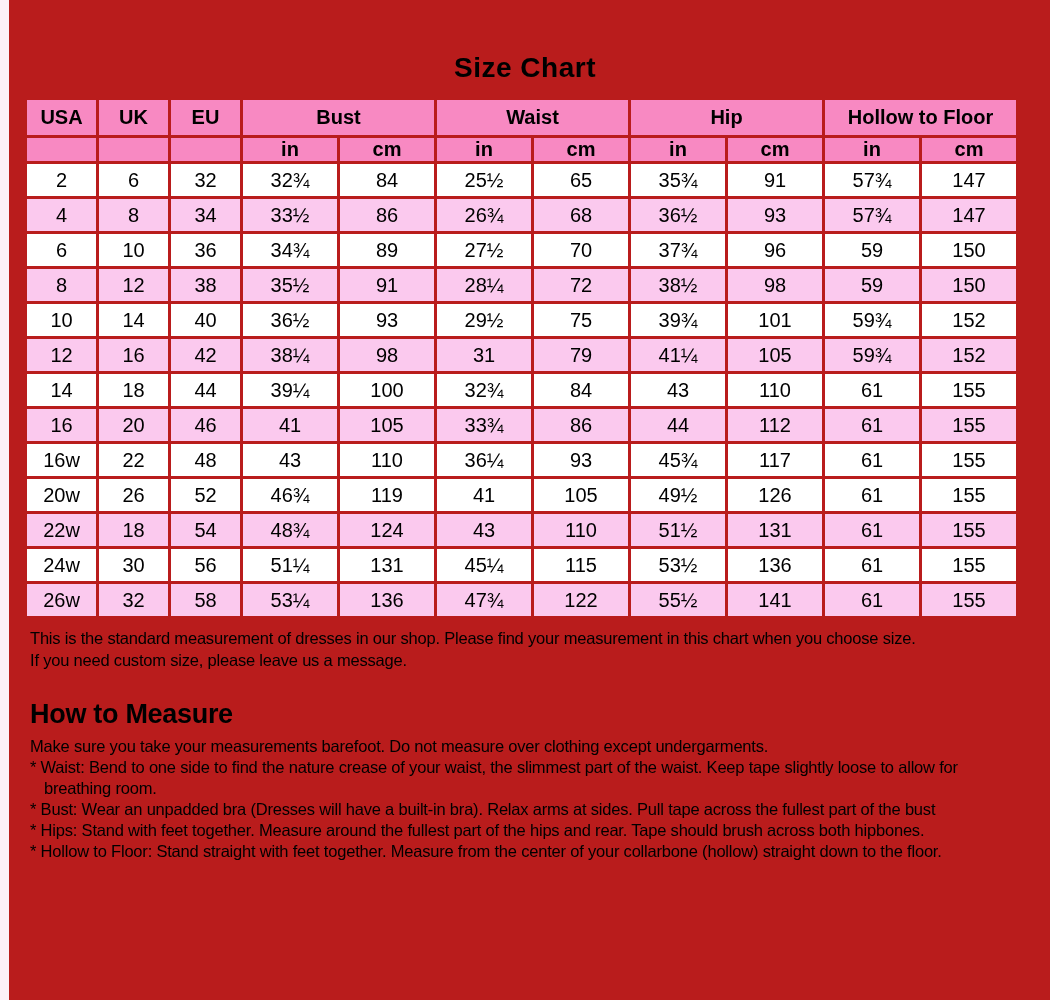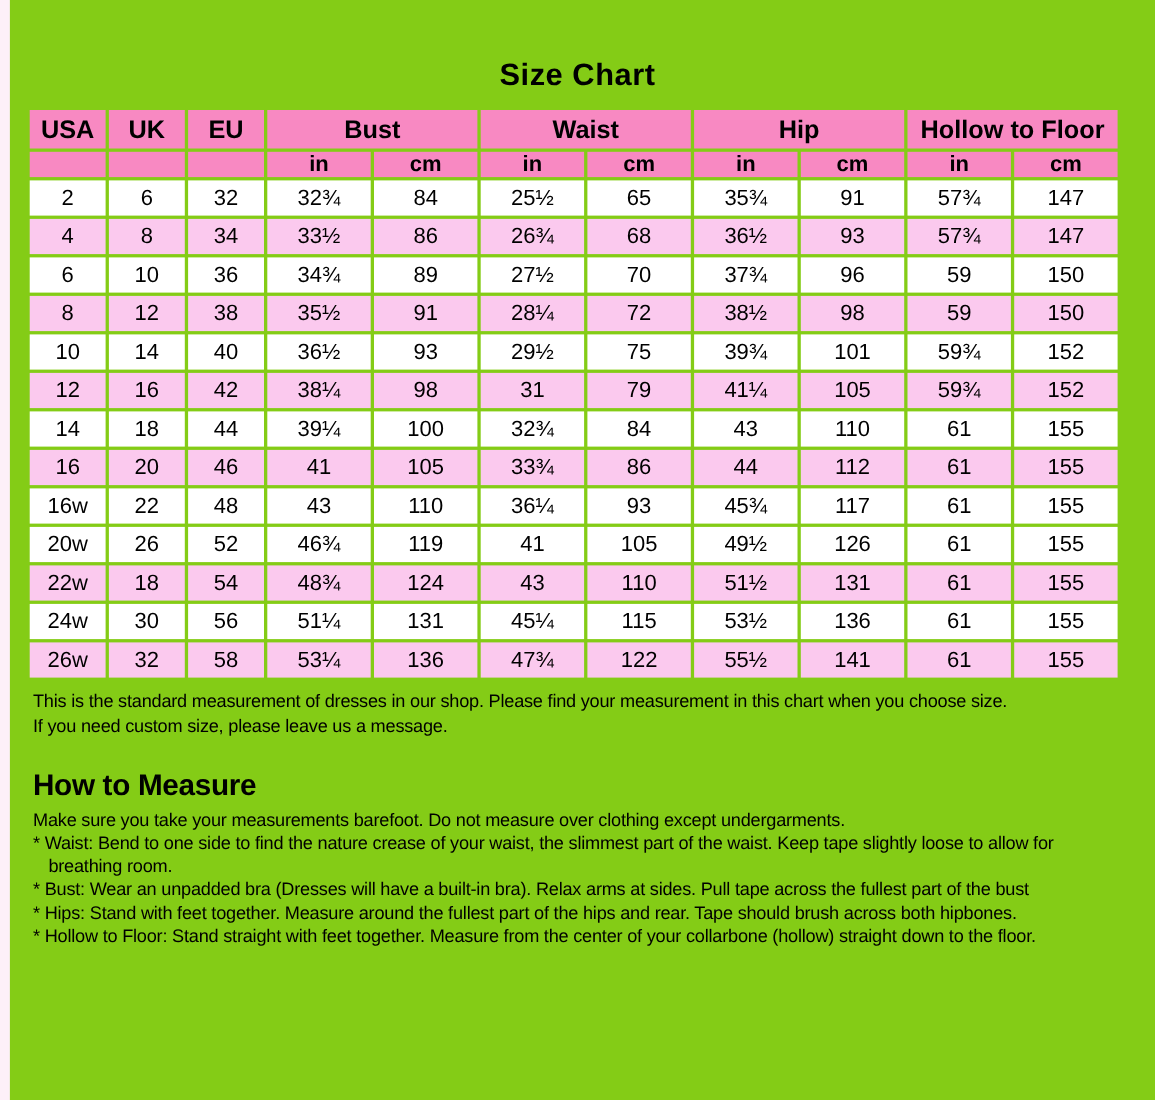--- a/index.html
+++ b/index.html
@@ -6,21 +6,21 @@
     margin: 0;
     padding: 0;
     background: #ffffff;
     font-family: "Liberation Sans", sans-serif;
     color: #000000;
   }
   .page {
     position: relative;
     width: 1050px;
     height: 1000px;
-    background: #84cc16;
+    background: #b91c1c;
     overflow: hidden;
   }
   .edge-strip {
     position: absolute;
     left: 0;
     top: 0;
     width: 9px;
     height: 100%;
     background: var(--edge-strip, #fdf0f8);
   }
@@ -41,21 +41,21 @@
   table.size-table th, table.size-table td {
     text-align: center;
     vertical-align: middle;
     padding: 0;
     overflow: hidden;
     white-space: nowrap;
   }
   th.hdr {
     background: var(--header-pink, #f889c2);
     font-weight: bold;
-    font-size: 23px;
+    font-size: 20px;
     height: 35px;
   }
   th.sub {
     background: var(--header-pink, #f889c2);
     font-weight: bold;
     font-size: 20px;
     height: 16px;
   }
   td.cell {
     font-size: 20px;

